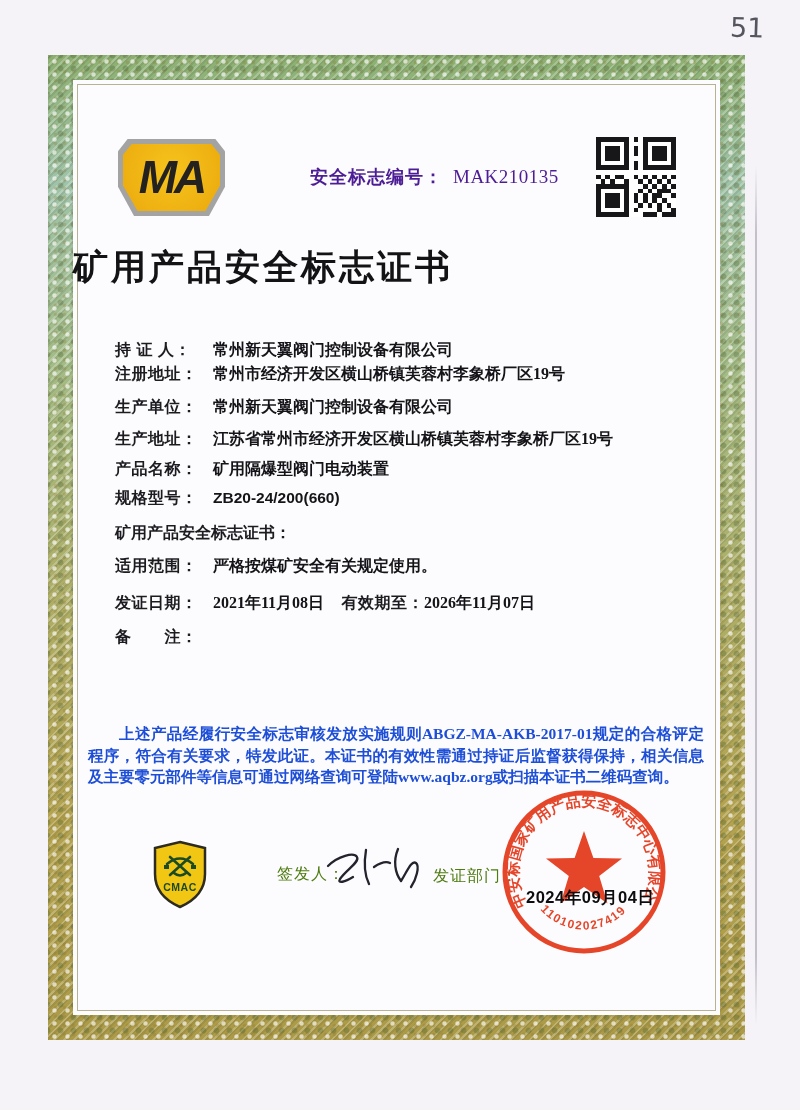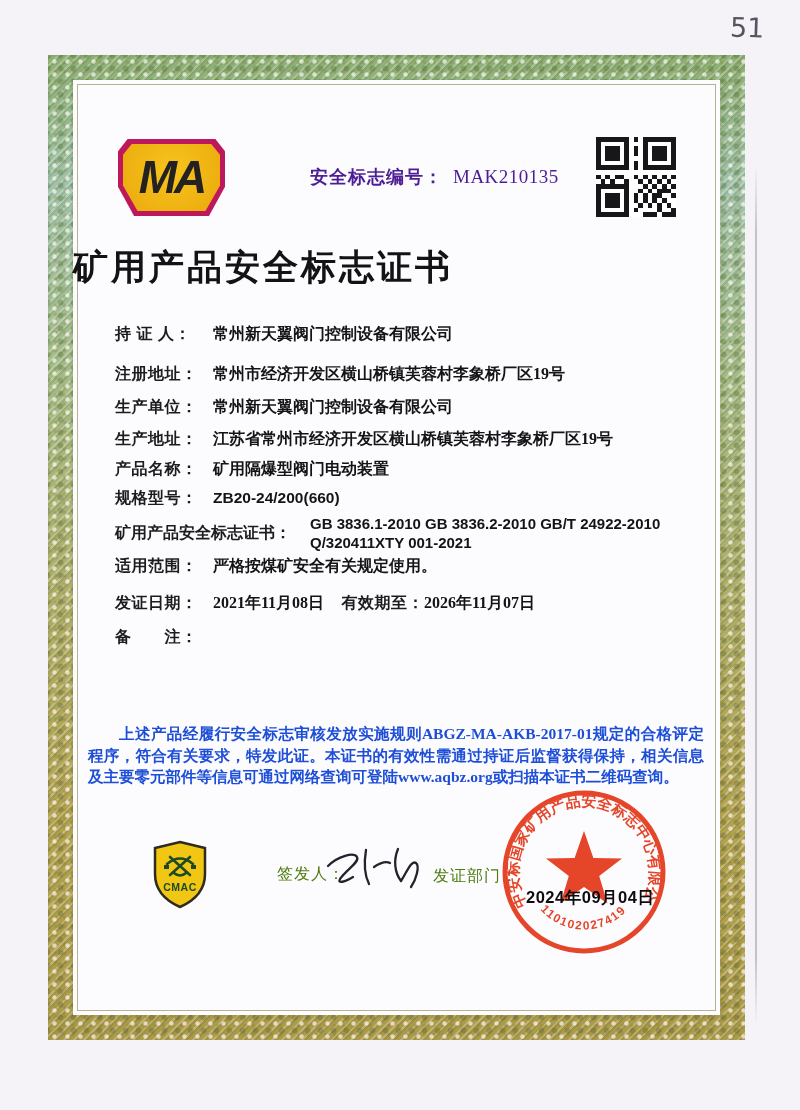--- a/index.html
+++ b/index.html
@@ -24,21 +24,21 @@
   .paper{position:absolute;inset:25px;background:#fcfbfd;}
   .paper::after{content:"";position:absolute;inset:4px;border:1px solid rgba(165,160,118,.8);pointer-events:none;}
 
   
   .edge-shadow{left:755px;top:165px;width:2px;height:860px;
     background:linear-gradient(180deg,rgba(120,115,135,0),rgba(120,115,135,.4) 8%,rgba(120,115,135,.4) 92%,rgba(120,115,135,0));}
 
   
   .ma-logo{left:118px;top:139px;width:107px;height:77px;
     clip-path:polygon(9% 0%,91% 0%,100% 16%,100% 62%,85% 100%,15% 100%,0% 62%,0% 16%);
-    background:#be185d;}
+    background:#a3a3a3;}
   .ma-inner{position:absolute;inset:5px;
     clip-path:polygon(9% 0%,91% 0%,100% 16%,100% 62%,85% 100%,15% 100%,0% 62%,0% 16%);
     background:radial-gradient(circle at 50% 40%,#f7c41d,#eaa90c);
     display:flex;align-items:center;justify-content:center;}
   .ma-text{font-family:"Liberation Sans",sans-serif;font-weight:900;font-style:italic;
     font-size:46px;letter-spacing:-3px;color:#242220;line-height:1;transform:translateY(-1px);}
 
   
   .license-line{left:310px;top:165px;font-size:18px;color:#4c1d95;display:flex;align-items:baseline;}
   .license-label{font-weight:600;letter-spacing:1px;}
@@ -49,21 +49,21 @@
 
   
   .cert-title{left:73px;top:244px;width:729px;font-size:35px;font-weight:900;
     letter-spacing:3px;color:#131316;font-family:Liberation Sans, sans-serif;}
 
   
   .row{position:absolute;display:flex;align-items:flex-start;}
   .lbl{font-family:"Liberation Sans",sans-serif;font-weight:700;font-size:16px;color:#1c1c20;
     width:98px;flex:0 0 auto;letter-spacing:.5px;line-height:20px;}
   .val{font-family:"Liberation Serif",serif;font-weight:700;font-size:16px;color:#141418;line-height:20px;}
-  #r0{left:115px;top:324px} #r1{left:115px;top:364px} #r2{left:115px;top:397px}
+  #r0{left:115px;top:340px} #r1{left:115px;top:364px} #r2{left:115px;top:397px}
   #r3{left:115px;top:429px} #r4{left:115px;top:459px} #r5{left:115px;top:488px}
   #r6{left:115px;top:514px} #r7{left:115px;top:556px}
   #r5 .val{font-family:"Liberation Sans",sans-serif;font-size:15.5px;}
   #r6 .lbl{width:195px;letter-spacing:0;padding-top:9px;}
   #r6 .val{width:402px;font-family:"Liberation Sans",sans-serif;font-size:15px;line-height:19px;}
   .dates-row{left:115px;top:593px;display:flex;}
   .dates-row .v1{width:127px;}
   .dates-row .l2{width:84px;text-align:right;}
   .remark-row{left:115px;top:627px;}
 
@@ -153,21 +153,20 @@
 <div class="row" id="r4">
   <span class="lbl">产品名称：</span>
   <span class="val">矿用隔爆型阀门电动装置</span>
 </div>
 <div class="row" id="r5">
   <span class="lbl">规格型号：</span>
   <span class="val">ZB20-24/200(660)</span>
 </div>
 <div class="row" id="r6">
   <span class="lbl">矿用产品安全标志证书：</span>
-  <span class="val">GB 3836.1-2010 GB 3836.2-2010 GB/T 24922-2010 Q/320411XTY 001-2021</span>
 </div>
 <div class="row" id="r7">
   <span class="lbl">适用范围：</span>
   <span class="val">严格按煤矿安全有关规定使用。</span>
 </div>
 
 <div class="row dates-row">
   <span class="lbl">发证日期：</span>
   <span class="val v1">2021年11月08日</span>
   <span class="lbl l2">有效期至：</span>

